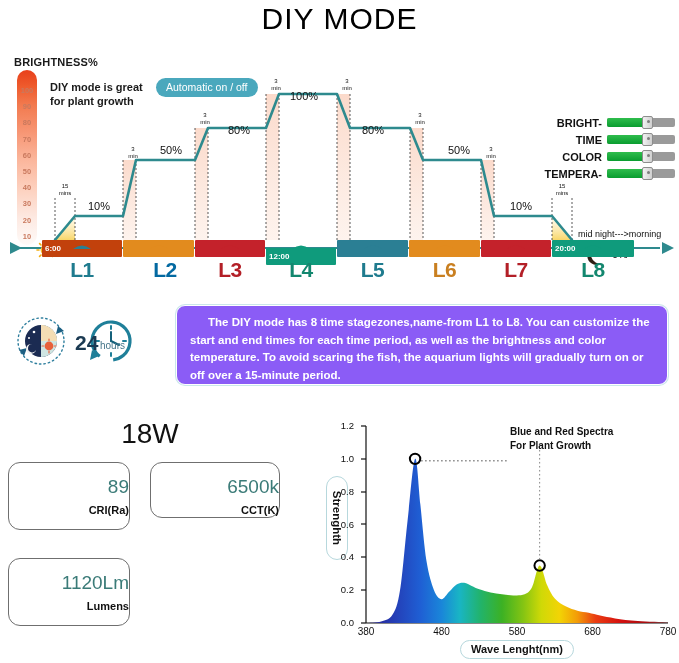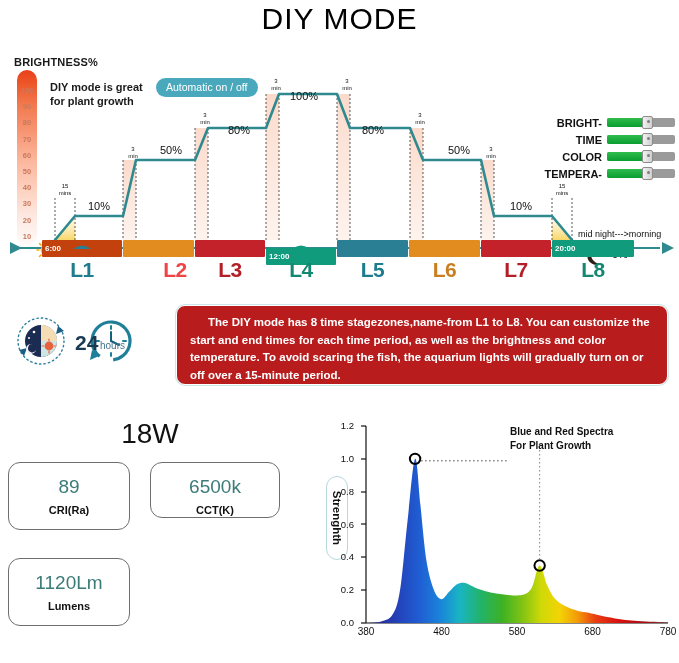--- a/index.html
+++ b/index.html
@@ -113,38 +113,38 @@
     position: absolute; top: 0; font-size: 21px; font-weight: 700;
     text-align: center; letter-spacing: -.5px;
   }
 
   
   #desc-band { position: absolute; left: 0; top: 300px; width: 679px; height: 92px; }
   #icon-daynight { position: absolute; left: 14px; top: 14px; }
   #icon-24h { position: absolute; left: 74px; top: 16px; }
   #desc-box {
     position: absolute; left: 176px; top: 5px; width: 492px; height: 80px;
-    background: #b91c1c; border-radius: 9px;
+    background: #8b5cf6; border-radius: 9px;
     border: 1px solid #ffffff;
     box-shadow: 0 0 0 1px #c9e7ea;
     padding: 8px 12px 8px 13px;
     color: #ffffff; font-size: 11.5px; font-weight: 700; line-height: 17.5px;
     text-indent: 18px;
     font-family: "Liberation Sans", sans-serif;
   }
 
   
   #specs { position: absolute; left: 0; top: 410px; width: 320px; height: 250px; }
   #wattage {
     position: absolute; left: 0; top: 8px; width: 300px;
     text-align: center; font-size: 28px; color: #111; font-weight: 400;
   }
   .spec-box {
     position: absolute; border: 1px solid #6f6f6f; border-radius: 12px;
-    background: #fff; text-align: center;
+    background: #fff; text-align: right;
   }
   .spec-val {
     font-size: 19px; color: #3b7b78; font-weight: 400;
   }
   .spec-cap {
     font-size: 11px; color: #111; font-weight: 700; margin-top: 6px;
   }
 
   
   #spectrum { position: absolute; left: 320px; top: 408px; width: 359px; height: 255px; }
@@ -396,21 +396,21 @@
         </svg></div>
       <div class="tl-seg" style="left: 552px; width: 82px; background: rgb(15, 155, 124);">
         <div class="tl-time">20:00</div>
       </div>
       <div class="tl-bump" style="left: 584px;"><svg width="18" height="6" viewBox="0 0 18 6">
           <path d="M0,6 Q9,-1 18,6 Z" fill="#0f9b7c"></path>
         </svg></div>
     </div>
   <div id="stage-names">
       <div class="stage-name" style="left: 56px; width: 52px; color: rgb(31, 123, 142);">L1</div>
-      <div class="stage-name" style="left: 149px; width: 52px; color: #ef4444;">L2</div>
+      <div class="stage-name" style="left: 139px; width: 52px; color: #0369a1;">L2</div>
       <div class="stage-name" style="left: 204px; width: 52px; color: rgb(179, 31, 39);">L3</div>
       <div class="stage-name" style="left: 275px; width: 52px; color: rgb(19, 135, 111);">L4</div>
       <div class="stage-name" style="left: 346.5px; width: 52px; color: rgb(31, 123, 142);">L5</div>
       <div class="stage-name" style="left: 418.5px; width: 52px; color: rgb(201, 127, 32);">L6</div>
       <div class="stage-name" style="left: 490px; width: 52px; color: rgb(179, 31, 39);">L7</div>
       <div class="stage-name" style="left: 567px; width: 52px; color: rgb(19, 135, 111);">L8</div>
     </div>
 
   <div id="desc-band">
 
@@ -474,20 +474,21 @@
     </div>
 
   </div>
 
   <div id="spectrum">
 
     <div id="spec-ylabel">
       <span>Strenghth</span>
     </div>
 
+    <div id="spec-xlabel">Wave Lenght(nm)</div>
 
     <div id="sp-yticks">
         <div class="sp-ytick" style="left: 10px; top: 209px;">0.0</div>
         <div class="sp-ytick" style="left: 10px; top: 176.17px;">0.2</div>
         <div class="sp-ytick" style="left: 10px; top: 143.34px;">0.4</div>
         <div class="sp-ytick" style="left: 10px; top: 110.51px;">0.6</div>
         <div class="sp-ytick" style="left: 10px; top: 77.68px;">0.8</div>
         <div class="sp-ytick" style="left: 10px; top: 44.85px;">1.0</div>
         <div class="sp-ytick" style="left: 10px; top: 12.02px;">1.2</div>
       </div>

